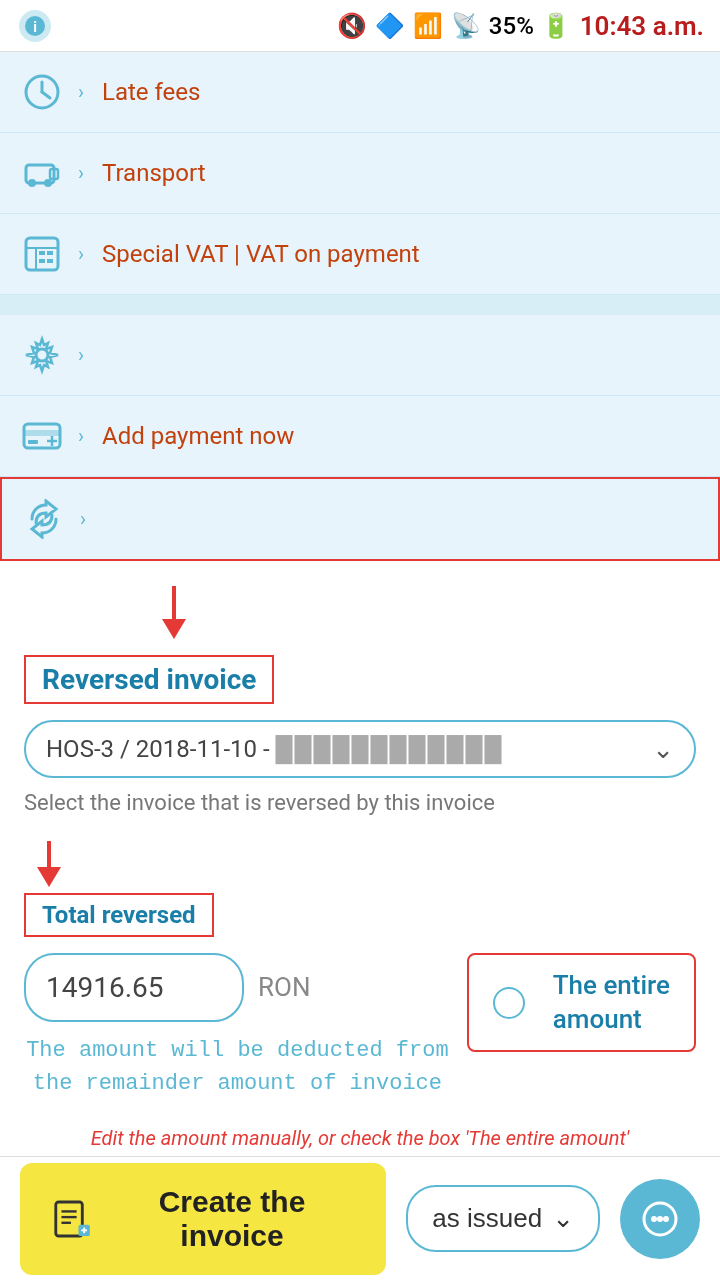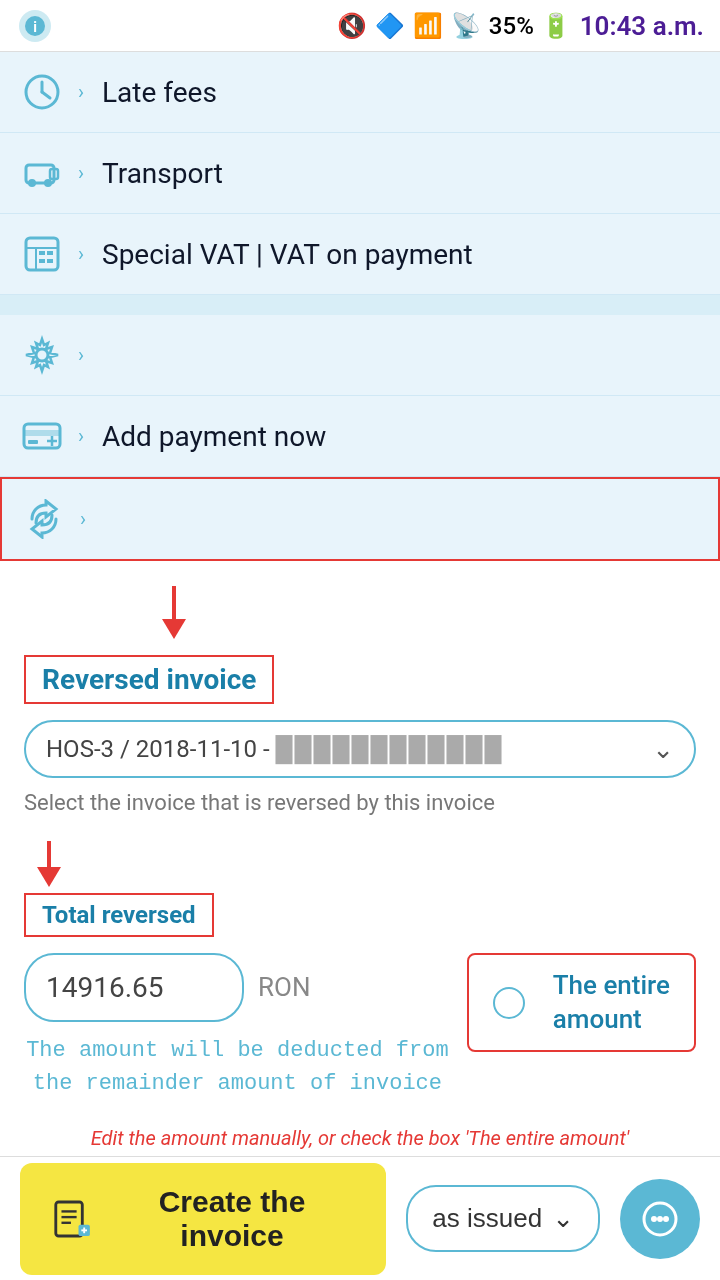--- a/index.html
+++ b/index.html
@@ -32,21 +32,21 @@
     .status-right {
       display: flex;
       align-items: center;
       gap: 8px;
       font-size: 24px;
       font-weight: 500;
     }
     .time-text {
       font-size: 26px;
       font-weight: 600;
-      color: #4c1d95;
+      color: #b91c1c;
     }
 
     
     .menu-section {
       background: #e8f4fb;
       width: 720px;
     }
     .menu-item {
       display: flex;
       align-items: center;
@@ -62,22 +62,22 @@
       display: flex;
       align-items: center;
       justify-content: center;
     }
     .menu-item-arrow {
       color: #5bb8d4;
       font-size: 20px;
       margin-right: 4px;
     }
     .menu-item-label {
-      font-size: 28px;
-      color: #0f172a;
+      font-size: 24px;
+      color: #c2410c;
       font-weight: 400;
     }
 
     
     .menu-item-reversing {
       border: 2px solid #e53935;
       background: #e8f4fb;
     }
 
     

